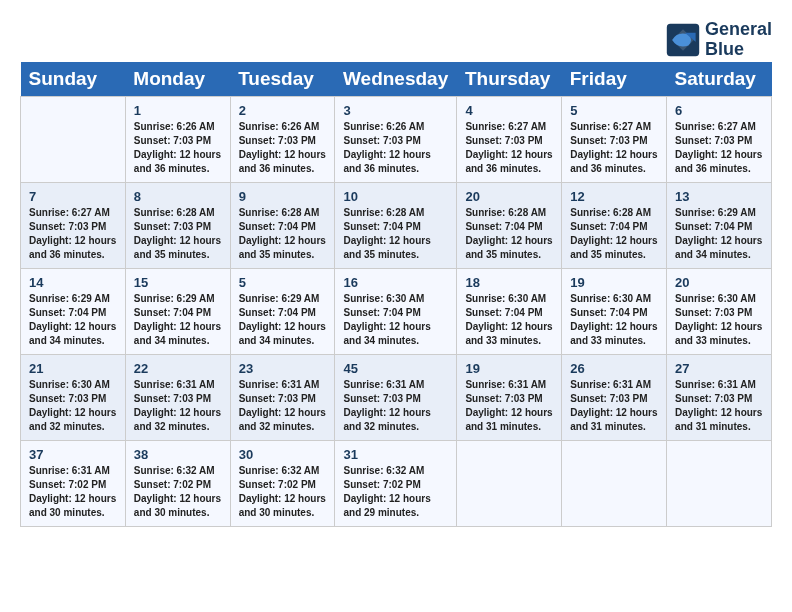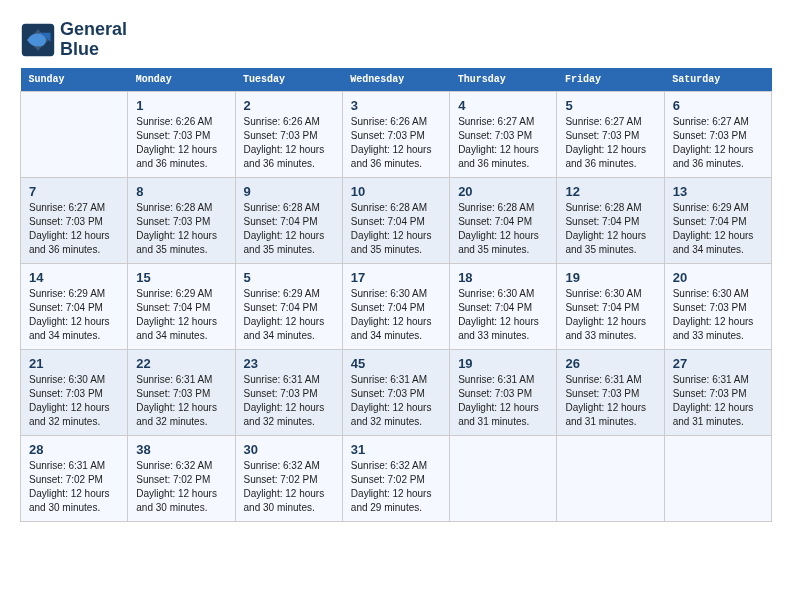--- a/index.html
+++ b/index.html
@@ -5,23 +5,23 @@
     * { margin: 0; padding: 0; box-sizing: border-box; }
     body {
       font-family: Arial, sans-serif;
       background: #fff;
       width: 792px;
       min-height: 612px;
       padding: 20px;
     }
     .header-section {
       display: flex;
-      justify-content: flex-start;
+      justify-content: flex-end;
       align-items: flex-start;
-      margin-bottom: 8px;
+      margin-bottom: 2px;
     }
     .logo {
       display: flex;
       align-items: center;
       gap: 4px;
     }
     .logo-text {
       font-size: 18px;
       font-weight: bold;
       color: #1a3a5c;
@@ -48,23 +48,22 @@
     table {
       width: 100%;
       border-collapse: collapse;
       font-size: 11px;
     }
     thead tr th {
       background-color: #2a6ab5;
       color: #fff;
       padding: 6px 8px;
       text-align: left;
-      font-size: 10px;
-      font-weight: bold;
-      font-family: Liberation Mono, monospace;
+      font-size: 19px;
+      font-weight: bold;
     }
     tbody tr td {
       border: 1px solid #ccc;
       padding: 6px 8px;
       vertical-align: top;
       min-height: 80px;
       height: 80px;
     }
     tbody tr:nth-child(odd) td {
       background-color: #f5f8ff;
@@ -76,20 +75,21 @@
       font-size: 13px;
       font-weight: bold;
       color: #1a3a5c;
       display: block;
       margin-bottom: 2px;
     }
     .day-info {
       font-size: 10px;
       color: #222;
       line-height: 1.4;
+      font-weight: bold;
     }
   </style>
 </head>
 <body>
 
 <div class="header-section">
   <div class="logo">
     <svg class="logo-icon" viewBox="0 0 40 40">
       <rect x="2" y="2" width="36" height="36" rx="4" fill="#1a3a5c"></rect>
       <polygon points="20,8 32,20 20,32 8,20" fill="#fff" opacity="0.15"></polygon>
@@ -232,21 +232,21 @@
 and 34 minutes.</div>
         </td>
         <td>
           <span class="day-num">5</span>
           <div class="day-info" style="white-space: pre-line;">Sunrise: 6:29 AM
 Sunset: 7:04 PM
 Daylight: 12 hours
 and 34 minutes.</div>
         </td>
         <td>
-          <span class="day-num">17</span>
+          <span class="day-num">16</span>
           <div class="day-info" style="white-space: pre-line;">Sunrise: 6:30 AM
 Sunset: 7:04 PM
 Daylight: 12 hours
 and 34 minutes.</div>
         </td>
         <td>
           <span class="day-num">18</span>
           <div class="day-info" style="white-space: pre-line;">Sunrise: 6:30 AM
 Sunset: 7:04 PM
 Daylight: 12 hours
@@ -313,21 +313,21 @@
         <td>
           <span class="day-num">27</span>
           <div class="day-info" style="white-space: pre-line;">Sunrise: 6:31 AM
 Sunset: 7:03 PM
 Daylight: 12 hours
 and 31 minutes.</div>
         </td>
       </tr>
       <tr>
         <td>
-          <span class="day-num">28</span>
+          <span class="day-num">37</span>
           <div class="day-info" style="white-space: pre-line;">Sunrise: 6:31 AM
 Sunset: 7:02 PM
 Daylight: 12 hours
 and 30 minutes.</div>
         </td>
         <td>
           <span class="day-num">38</span>
           <div class="day-info" style="white-space: pre-line;">Sunrise: 6:32 AM
 Sunset: 7:02 PM
 Daylight: 12 hours

